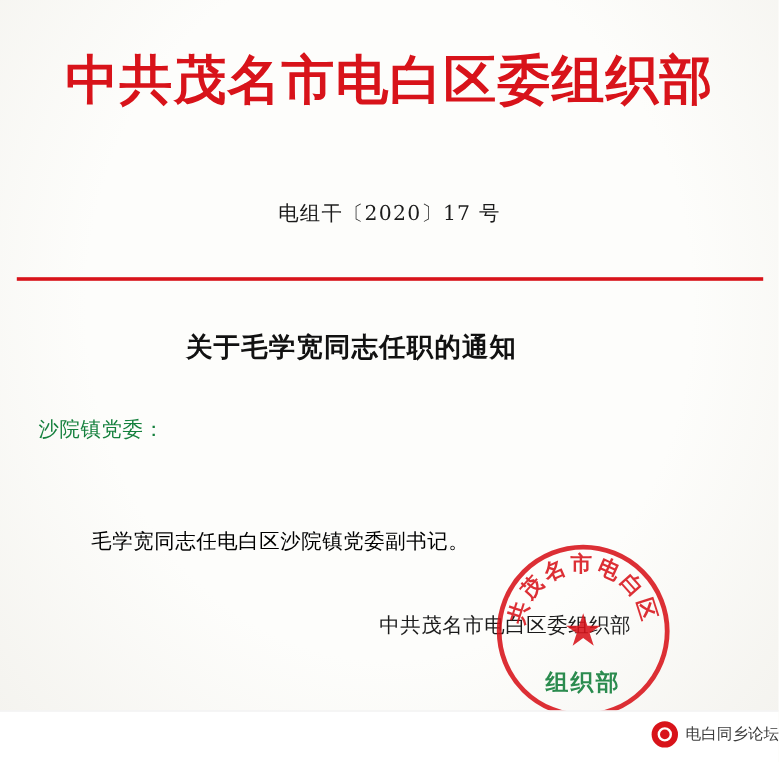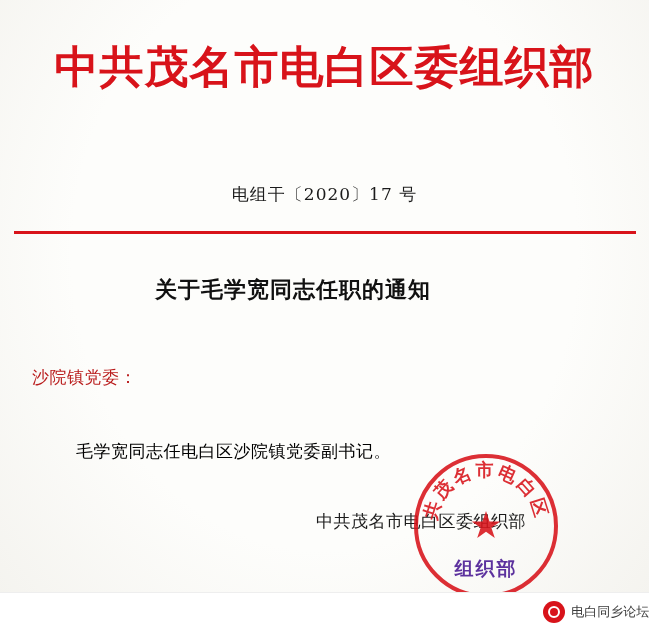--- a/index.html
+++ b/index.html
@@ -36,21 +36,21 @@
     text-align: center;
     color: #d8131a;
     font-family: "DejaVu Serif", serif;
     font-weight: bold;
     font-size: 44px;
     letter-spacing: 1px;
     white-space: nowrap;
   }
   .doc-number {
     position: absolute;
-    top: 183px;
+    top: 166px;
     left: 0;
     width: 649px;
     text-align: center;
     color: #1b1b1b;
     font-family: "DejaVu Serif", serif;
     font-size: 17px;
     letter-spacing: 1px;
   }
   .red-rule {
     position: absolute;
@@ -67,23 +67,23 @@
     width: 586px;
     text-align: center;
     color: #111111;
     font-family: "DejaVu Serif", serif;
     font-weight: bold;
     font-size: 22px;
     letter-spacing: 1px;
   }
   .addressee {
     position: absolute;
-    top: 366px;
+    top: 346px;
     left: 32px;
-    color: #b91c1c;
+    color: #15803d;
     font-family: "DejaVu Serif", serif;
     font-size: 17px;
     letter-spacing: 0.5px;
   }
   .body-line-1 {
     position: absolute;
     top: 403px;
     left: 72px;
     color: #1b1b1b;
     font-family: "DejaVu Serif", serif;
@@ -126,21 +126,21 @@
     height: 148px;
     pointer-events: none;
   }
   .seal svg { display: block; }
   .seal-center-text {
     position: absolute;
     top: 556px;
     left: 412px;
     width: 148px;
     text-align: center;
-    color: #4c1d95;
+    color: #15803d;
     font-family: "DejaVu Serif", serif;
     font-weight: bold;
     font-size: 19px;
     letter-spacing: 2px;
     opacity: 0.9;
   }
   
   .footer {
     position: absolute;
     left: 0;

